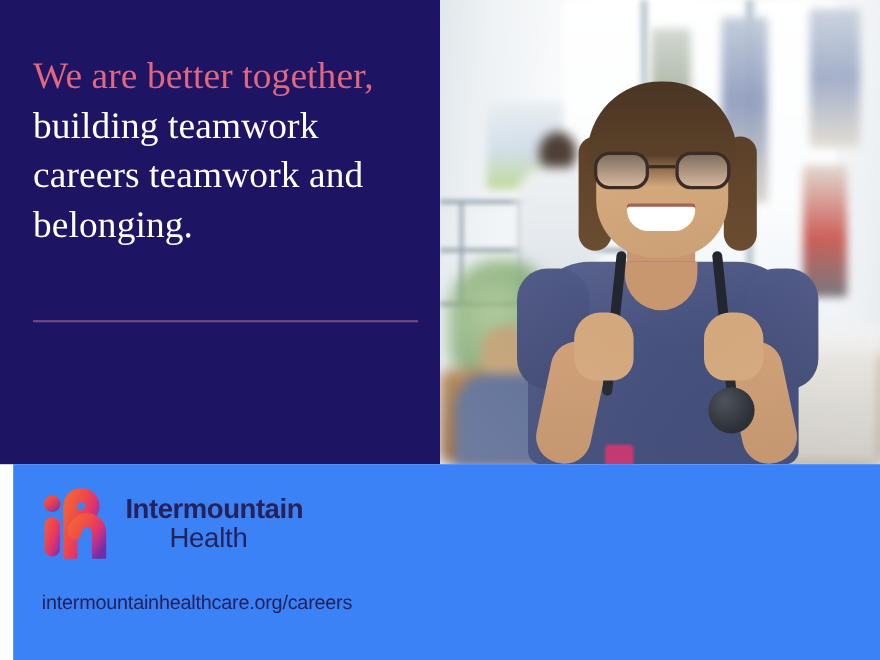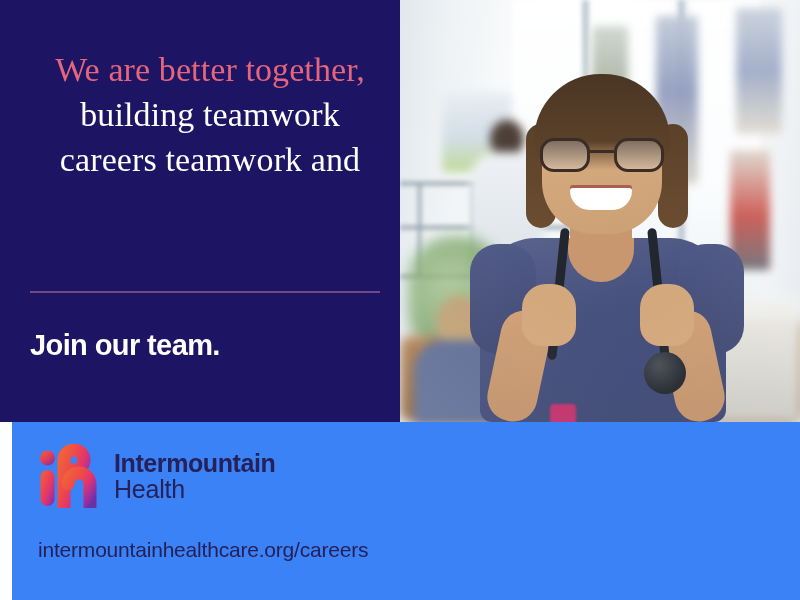--- a/index.html
+++ b/index.html
@@ -43,21 +43,20 @@
   .headline {
     position: absolute;
     left: 30px;
     top: 47px;
     width: 360px;
     font-family: "Liberation Serif", "DejaVu Serif", serif;
     font-size: 34px;
     line-height: 45px;
     color: #ffffff;
     letter-spacing: 0.1px;
-    text-align: center;
   }
   .headline .line {
     display: block;
     white-space: nowrap;
   }
   .headline .accent {
     color: #e4667c;
   }
 
   .divider {
@@ -430,51 +429,52 @@
     font-size: 25px;
     font-weight: bold;
     letter-spacing: -0.4px;
     display: block;
   }
   .logo-words .l2 {
     font-size: 25px;
     font-weight: normal;
     letter-spacing: -0.2px;
     display: block;
+    margin-left: 40px;
   }
 
   .url {
     position: absolute;
     left: 26px;
     top: 116px;
     font-family: "Liberation Sans", sans-serif;
-    font-size: 21px;
+    font-size: 18px;
     color: #24205a;
     letter-spacing: -0.2px;
     white-space: nowrap;
   }
 </style>
 </head>
 <body>
 
 <div class="ad">
 
   <div class="top-band">
 
     <div class="navy-panel">
 
       <div class="headline">
         <span class="line accent">We are better together,</span>
         <span class="line">building teamwork</span>
         <span class="line">careers teamwork and</span>
+        <span class="line">belonging.</span>
       </div>
 
       <div class="divider"></div>
 
-      <div class="cta">Join our team.</div>
     </div>
 
     <div class="photo-panel">
       <div class="bg-wall"></div>
 
       <div class="window-col" style="left:112px;width:66px;"></div>
       <div class="window-col" style="left:196px;width:78px;"></div>
       <div class="window-col" style="left:290px;width:70px;"></div>
       <div class="mullion" style="left:182px;"></div>
       <div class="mullion" style="left:278px;"></div>

